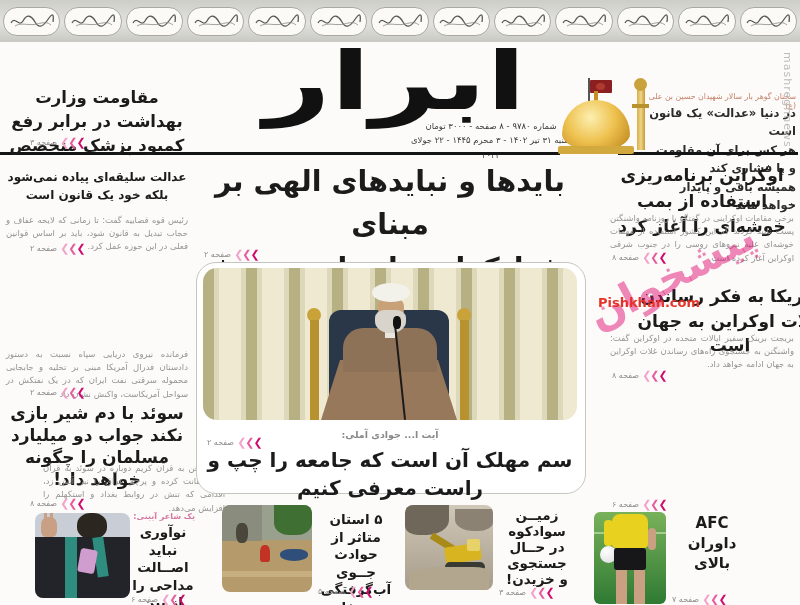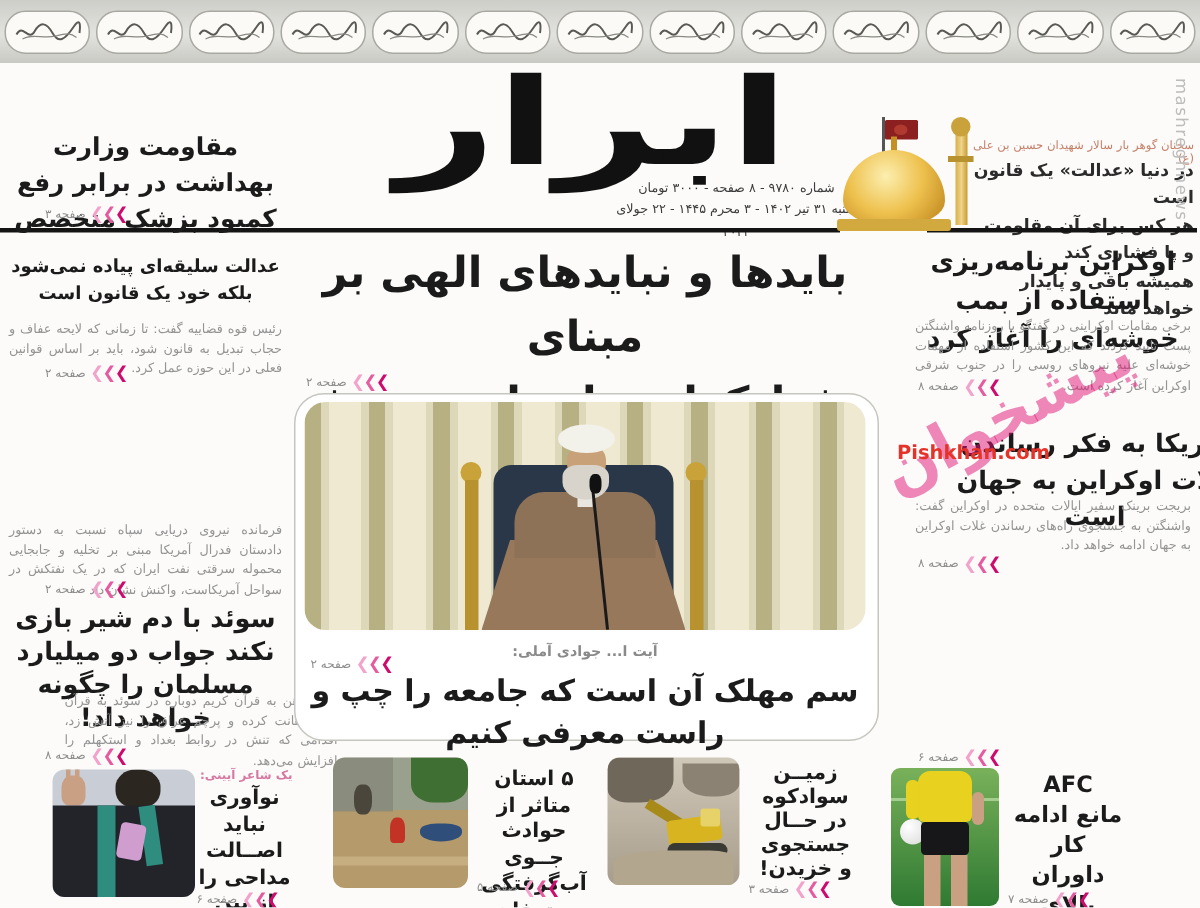--- a/index.html
+++ b/index.html
@@ -368,21 +368,20 @@
     <div class="s" style="left:18px;top:2px;width:36px;height:34px;background:#e8d11f;border-radius:8px 8px 4px 4px;"></div>
     <div class="s" style="left:10px;top:8px;width:9px;height:26px;background:#e8d11f;border-radius:4px;"></div>
     <div class="s" style="left:54px;top:16px;width:8px;height:22px;background:#caa083;border-radius:4px;"></div>
     <div class="s" style="left:6px;top:34px;width:17px;height:17px;background:radial-gradient(circle at 35% 30%,#ffffff,#d9d9d9);border-radius:50%;"></div>
     <div class="s" style="left:20px;top:36px;width:32px;height:22px;background:#17171a;border-radius:3px;"></div>
     <div class="s" style="left:22px;top:58px;width:11px;height:34px;background:#caa083;"></div>
     <div class="s" style="left:40px;top:58px;width:11px;height:34px;background:#caa083;"></div>
   </div>
   <div class="hl" style="left:670px;top:514px;width:84px;font-size:15px;line-height:1.33;">
     <div style="direction:ltr;">AFC</div>
-    <div>مانع ادامه کار</div>
     <div>داوران بالای</div>
 
   </div>
   <div class="pgmark" style="left:672px;top:593px;">
     <span class="pgtext">صفحه ۷</span>
     <span class="chev">
         <i class="c1"></i>
         <i class="c2"></i>
         <i class="c3"></i>
       </span>

